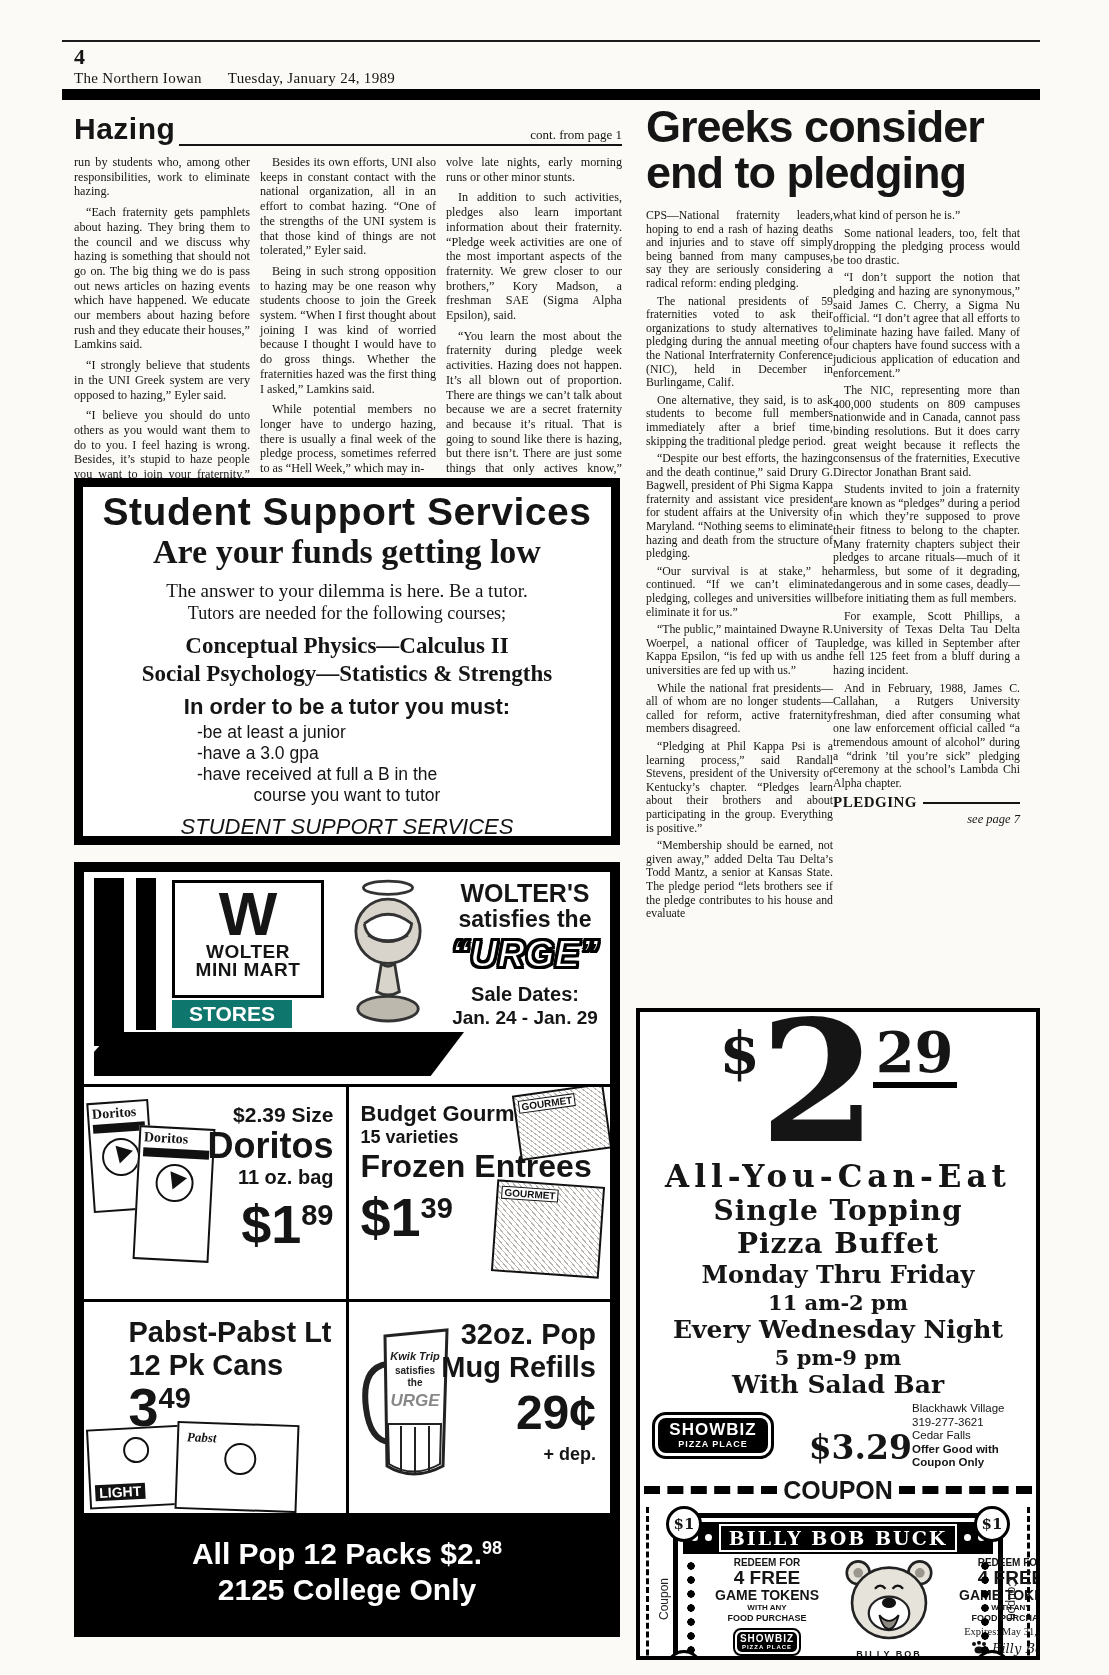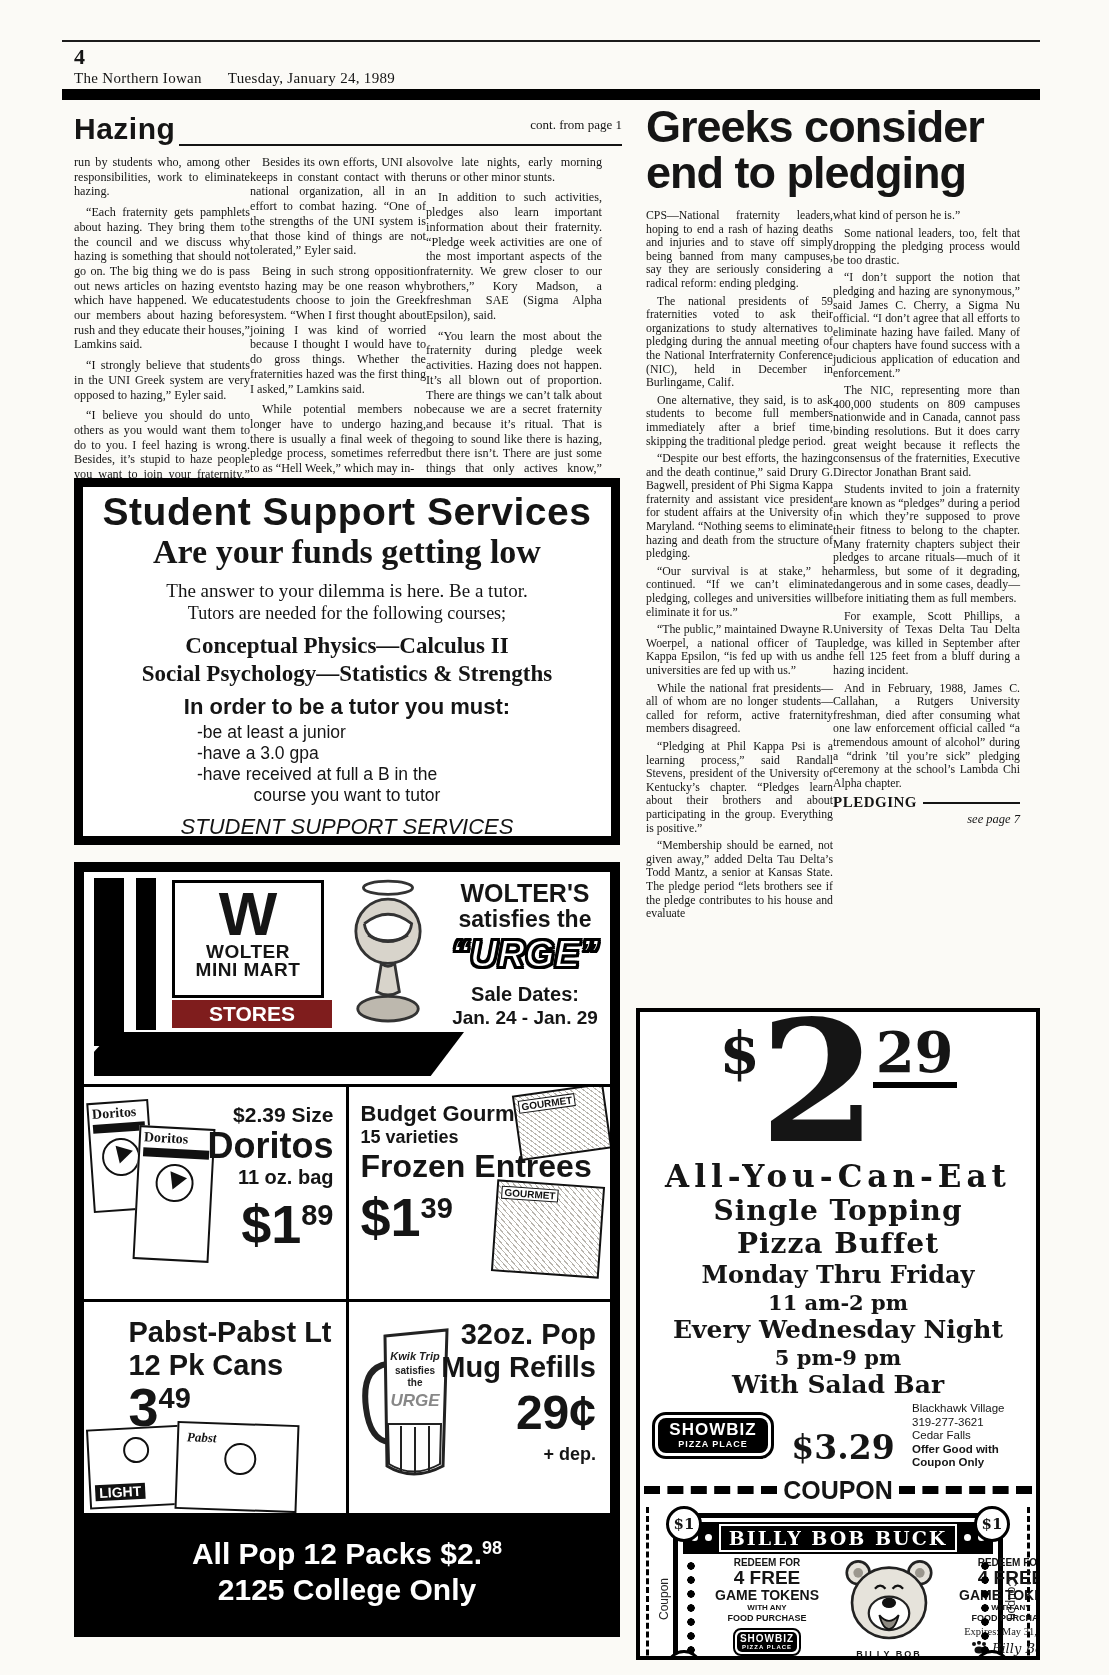--- a/index.html
+++ b/index.html
@@ -14,22 +14,22 @@
   .top-rule { position:absolute; left:62px; top:40px; width:978px; height:2px; background:#1c1c1c; }
   .page-num { position:absolute; left:74px; top:44px; font-size:22px; font-weight:bold; }
   .masthead-line { position:absolute; left:74px; top:70px; font-size:15px; letter-spacing:.3px; }
   .masthead-line .date { margin-left:26px; }
   .thick-bar { position:absolute; left:62px; top:89px; width:978px; height:11px; background:#000; }
 
   
   .hazing { position:absolute; left:74px; top:106px; width:548px; }
   .hazing-head { display:flex; align-items:flex-end; height:40px; }
   .hazing-title { font-family:"Liberation Sans", sans-serif; font-size:30px; font-weight:bold; letter-spacing:.5px; line-height:34px; }
-  .head-rule { flex:1; border-bottom:2px solid #141414; display:flex; justify-content:flex-end; align-items:flex-start; font-size:13px; margin-left:4px; padding-bottom:11px; }
-  .cols3 { display:flex; margin-top:9px; height:358px; overflow:hidden; }
+  .head-rule { flex:1; border-bottom:2px solid #141414; display:flex; justify-content:flex-end; align-items:flex-start; font-size:13px; margin-left:4px; padding-bottom:1px; }
+  .cols3 { display:flex; margin-top:9px; height:358px; overflow:hidden;justify-content:space-between; }
   .ncol { width:176px; text-align:justify; font-size:12.2px; line-height:14.7px; }
   .ncol p { margin-bottom:6px; text-indent:12px; }
   .ncol p.ni { text-indent:0; }
 
   
   .greeks { position:absolute; left:646px; top:104px; width:396px; }
   .greeks-headline { font-family:"Liberation Sans", sans-serif; font-weight:bold; font-size:45px; line-height:46px; letter-spacing:-1px; }
   .cols2 { display:flex; margin-top:13px; height:778px; overflow:hidden; }
   .gcol { width:187px; text-align:justify; font-size:11.8px; line-height:13.6px; }
   .gcol p { margin-bottom:4px; text-indent:11px; }
@@ -59,21 +59,21 @@
                 border:10px solid #000; background:#fff; display:flex; flex-direction:column; }
   .w-top { position:relative; height:212px; flex:none; }
   .wb1 { position:absolute; left:10px; top:6px; width:30px; height:168px; background:#000; }
   .wb2 { position:absolute; left:52px; top:6px; width:20px; height:152px; background:#000; }
   .wband { position:absolute; left:10px; top:160px; width:370px; height:44px; background:#000;
            clip-path:polygon(0 45%, 5% 0, 100% 0, 91% 100%, 0 100%); }
   .w-logobox { position:absolute; left:88px; top:8px; width:152px; height:118px; background:#fff;
                border:3px solid #000; text-align:center; padding-top:2px; }
   .w-W { font-family:"Liberation Sans", sans-serif; font-weight:900; font-size:62px; line-height:58px; }
   .w-l1, .w-l2 { font-family:"Liberation Sans", sans-serif; font-weight:900; font-size:19px; line-height:18px; letter-spacing:.5px; }
-  .w-stores { position:absolute; left:88px; top:128px; width:160px; background:#7f1d1d; color:#fff;
+  .w-stores { position:absolute; left:88px; top:128px; width:120px; background:#0f766e; color:#fff;
               font-family:"Liberation Sans", sans-serif; font-weight:900; font-size:21px; line-height:28px; text-align:center; }
   .w-mascot { position:absolute; left:252px; top:4px; width:104px; height:152px; }
   .w-right { position:absolute; left:362px; top:8px; width:158px; text-align:center; font-family:"Liberation Sans", sans-serif; }
   .w-name { font-weight:900; font-size:25px; line-height:27px; }
   .w-tag  { font-weight:900; font-size:23px; line-height:25px; }
   .w-urge { font-weight:900; font-style:italic; font-size:38px; line-height:44px; color:#fff;
             -webkit-text-stroke:2px #000;
             text-shadow:-2px -2px 0 #000,2px -2px 0 #000,-2px 2px 0 #000,2px 2px 0 #000,0 -2px 0 #000,0 2px 0 #000,-2px 0 0 #000,2px 0 0 #000; }
   .w-saledates { font-weight:bold; font-size:20px; line-height:24px; margin-top:6px; }
   .w-dates { font-weight:bold; font-size:19px; line-height:24px; }
@@ -145,21 +145,21 @@
   .pz-l3 { font-size:24px; line-height:30px; }
   .pz-l4 { font-size:21px; line-height:25px; }
   .pz-l5 { font-size:25px; line-height:30px; }
   .pz-l6 { font-size:21px; line-height:25px; }
   .pz-l7 { font-size:25px; line-height:30px; }
   .pz-info { display:flex; align-items:center; margin-top:2px; padding:0 12px; }
   .sb-outer { border:3px solid #000; border-radius:14px; padding:3px; background:#fff; width:122px; flex:none; }
   .sb-inner { background:#000; border-radius:8px; text-align:center; padding:3px 2px; }
   .sb-l1 { color:#fff; font-family:"Liberation Sans", sans-serif; font-weight:900; font-size:17px; line-height:18px; letter-spacing:1px; }
   .sb-l2 { color:#fff; font-family:"Liberation Sans", sans-serif; font-weight:900; font-size:9px; line-height:11px; letter-spacing:1px; }
-  .pz-price2 { flex:1; text-align:center; font-family:"DejaVu Serif", serif; font-weight:bold; font-size:33px;margin-top:24px; }
+  .pz-price2 { flex:1; text-align:right; font-family:"DejaVu Serif", serif; font-weight:bold; font-size:33px;margin-top:24px; }
   .pz-addr { width:112px; flex:none; font-family:"Liberation Sans", sans-serif; font-size:11.5px; line-height:13.5px; }
   .pz-addr .bold { font-weight:bold; }
   .pz-coupon-row { display:flex; align-items:center; margin:6px 4px 0; }
   .dash { flex:1; border-top:8px dashed #000; height:0; }
   .coupon-word { font-family:"Liberation Sans", sans-serif; font-weight:900; font-size:25px; padding:0 6px; }
   .coupon-region { position:relative; margin:2px 6px 0; padding:6px 24px 10px;
                    border-left:3px dashed #000; border-right:3px dashed #000; }
   .v-coupon { position:absolute; top:50%; font-family:"Liberation Sans", sans-serif; font-size:12px; color:#222; }
   .v-coupon.left  { left:-6px; transform:translateY(-50%) rotate(-90deg); }
   .v-coupon.right { right:-6px; transform:translateY(-50%) rotate(90deg); }

